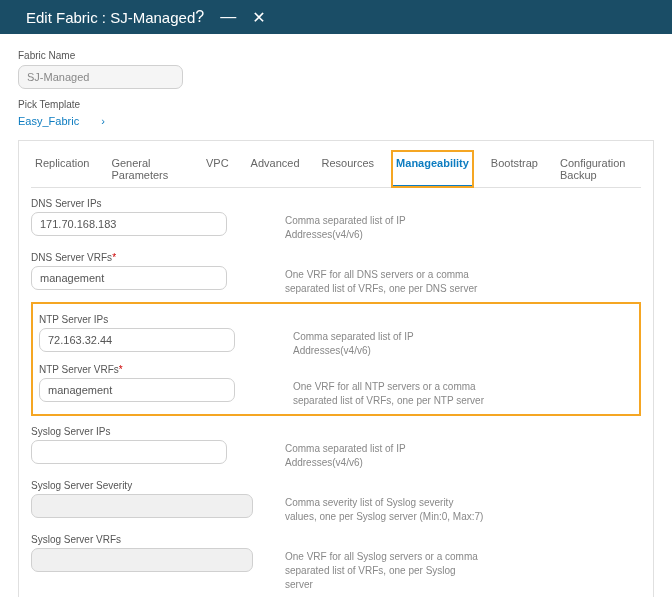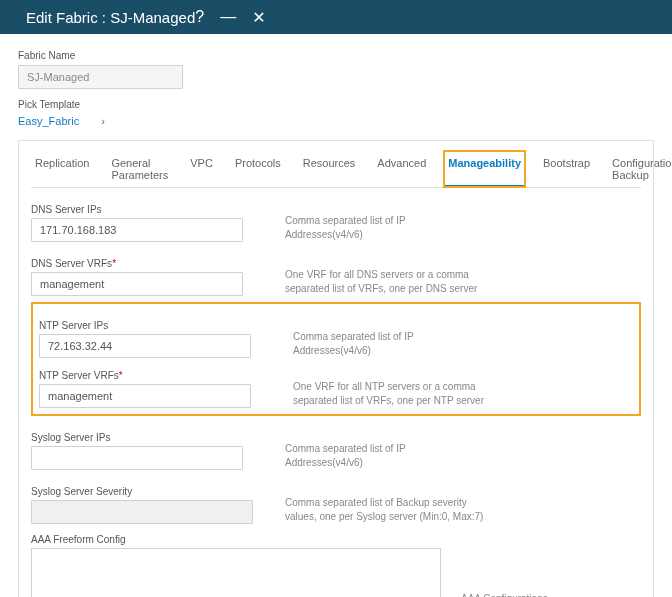--- a/index.html
+++ b/index.html
@@ -8,38 +8,38 @@
     background: #1a4d66; color: #fff; height: 34px; display: flex; align-items: center;
     padding: 0 26px; justify-content: flex-start;
   }
   .header-title { font-size: 15px; font-weight: 400; }
   .header-actions { display: flex; gap: 16px; align-items: center; font-size: 16px; }
   .header-icon { cursor: pointer; }
   .content { padding: 16px 18px 8px 18px; }
   .field-label { font-size: 10px; color: #555; margin-bottom: 4px; }
   .text-input {
     border: 1px solid #d0d0d0; background: #f5f5f5; padding: 6px 8px; font-size: 11px;
-    color: #888; width: 165px; border-radius: 1px; height: 24px;
+    color: #888; width: 165px; border-radius: 7px; height: 24px;
   }
-  .text-input.white { background: #fff; color: #555; width: 212px; }
+  .text-input.white { background: #fff; color: #555; width: 196px; }
   .block-top { margin-bottom: 10px; }
   .template-link { color: #0d7cc0; font-size: 11px; cursor: pointer; display: inline-flex; align-items: flex-start; gap: 22px; }
   .template-link .chev { font-size: 11px; }
   .tabs-card { border: 1px solid #e0e0e0; padding: 10px 12px 16px 12px; margin-top: 12px; }
   .tabs { display: flex; border-bottom: 1px solid #e0e0e0; gap: 14px; padding-bottom: 0; }
   .tab {
     font-size: 11px; color: #666; padding: 6px 4px; cursor: pointer;
   }
   .tab.active {
     color: #0d7cc0; border-bottom: 2px solid #0d7cc0;
   }
   .tab.highlighted {
     outline: 2px solid #f5a623; outline-offset: -1px; font-weight: bold;
   }
-  .form-row { display: flex; gap: 20px; margin-top: 10px; align-items: flex-end; }
+  .form-row { display: flex; gap: 20px; margin-top: 10px; align-items: flex-start; }
   .form-row .left { width: 234px; }
   .form-row .right { font-size: 10px; color: #888; padding-top: 16px; line-height: 1.4; max-width: 200px; }
   .row-group .field-label { font-size: 10px; color: #555; margin-bottom: 3px; }
   .req::after { content: "*"; color: #c00; }
   .hl-box {
     border: 2px solid #f5a623; padding: 4px 8px 6px 6px; margin-top: 6px;
   }
   .hl-box .form-row { margin-top: 6px; }
   .textarea {
     border: 1px solid #d0d0d0; background: #fff; width: 410px; height: 55px;
@@ -72,23 +72,22 @@
       <span>Easy_Fabric</span>
       <span class="chev">›</span>
     </span>
   </div>
 
   <div class="tabs-card">
     <div class="tabs">
       <div class="tab">Replication</div>
       <div class="tab">General Parameters</div>
       <div class="tab">VPC</div>
-      <div class="tab">Protocols</div>
+      <div class="tab">Advanced</div>
       <div class="tab">Resources</div>
-      <div class="tab">Advanced</div>
       <div class="tab active highlighted">Manageability</div>
       <div class="tab">Bootstrap</div>
       <div class="tab">Configuration Backup</div>
 
     </div>
 
     <div class="form-row row-group">
       <div class="left">
         <div class="field-label">DNS Server IPs</div>
         <input class="text-input white" type="text" value="171.70.168.183" style="">
@@ -127,23 +126,30 @@
         <input class="text-input white" type="text" value="" style="">
       </div>
       <div class="right">Comma separated list of IP Addresses(v4/v6)</div>
     </div>
 
     <div class="form-row row-group">
       <div class="left">
         <div class="field-label">Syslog Server Severity</div>
         <input class="text-input" style="background: rgb(240, 240, 240); width: 222px;" type="text" disabled="" value="">
       </div>
-      <div class="right">Comma separated list of Backup severity values, one per Syslog server (Min:0, Max:7)</div>
+      <div class="right">Comma severity list of Syslog severity values, one per Syslog server (Min:0, Max:7)</div>
     </div>
 
+    <div class="form-row row-group">
+      <div class="left">
+        <div class="field-label">Syslog Server VRFs</div>
+        <input class="text-input" style="background: rgb(240, 240, 240); width: 222px;" type="text" disabled="" value="">
+      </div>
+      <div class="right">One VRF for all Syslog servers or a comma separated list of VRFs, one per Syslog server</div>
+    </div>
 
     <div class="form-row row-group textarea-row">
       <div class="left" style="width:auto;">
         <div class="field-label">AAA Freeform Config</div>
         <textarea class="textarea" style=""></textarea>
       </div>
       <div class="right">AAA Configurations</div>
     </div>
 
   </div>

